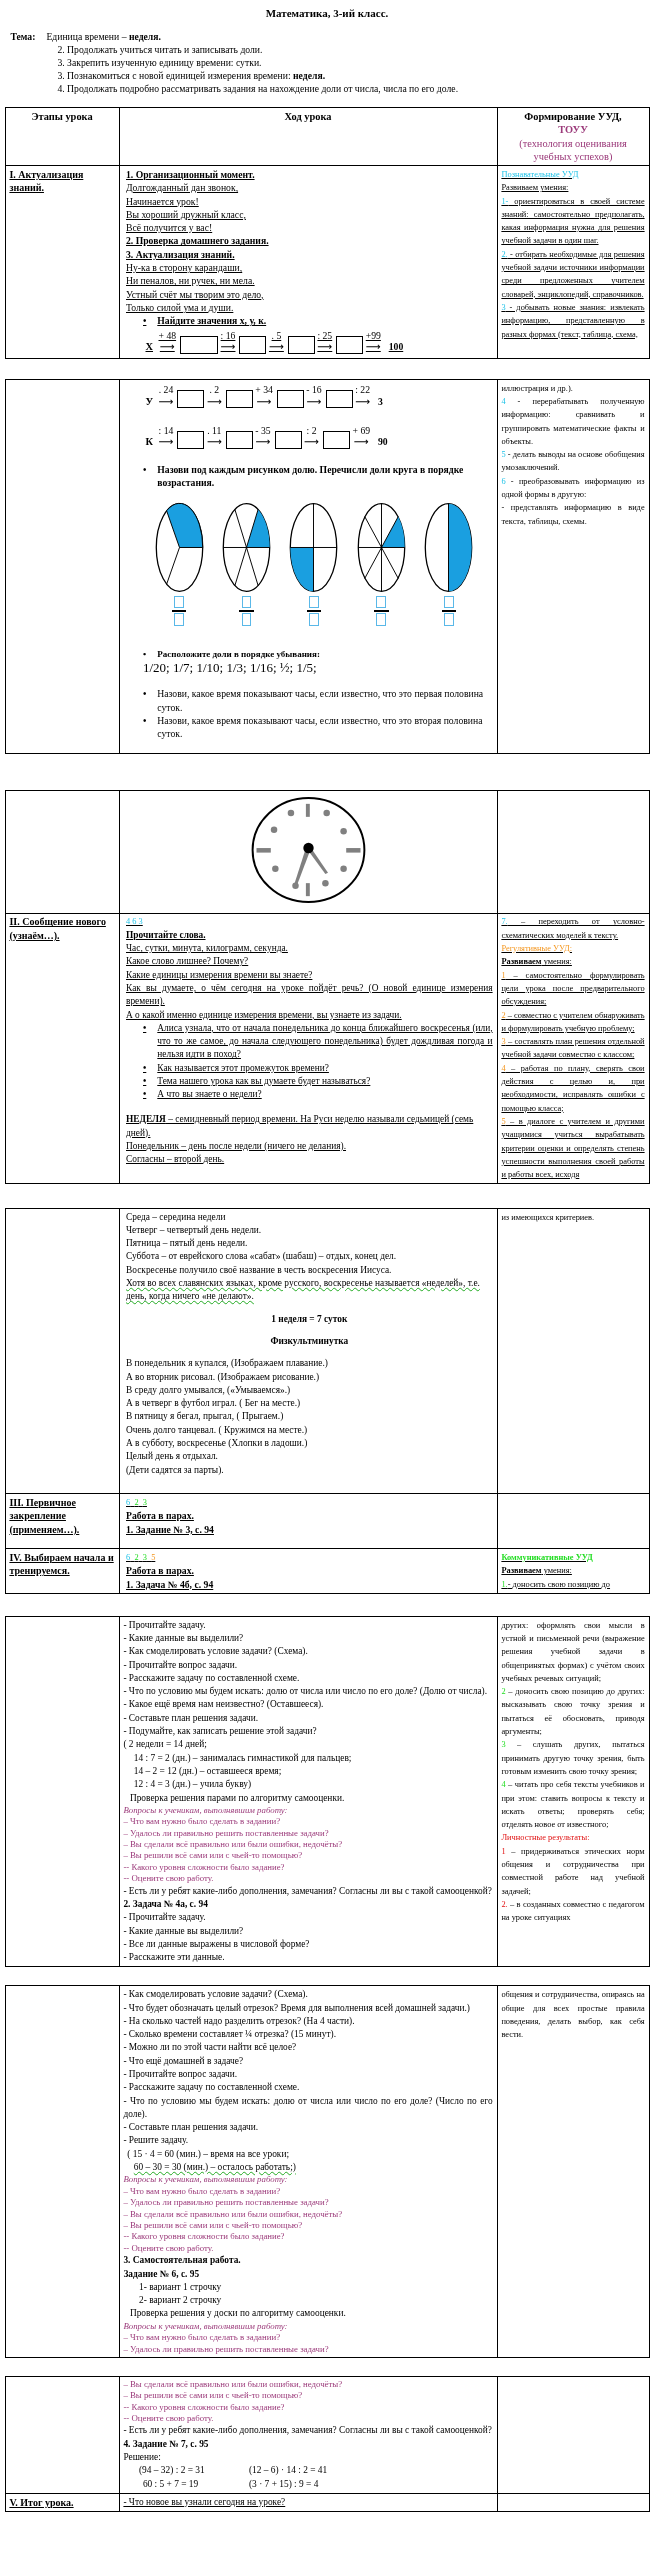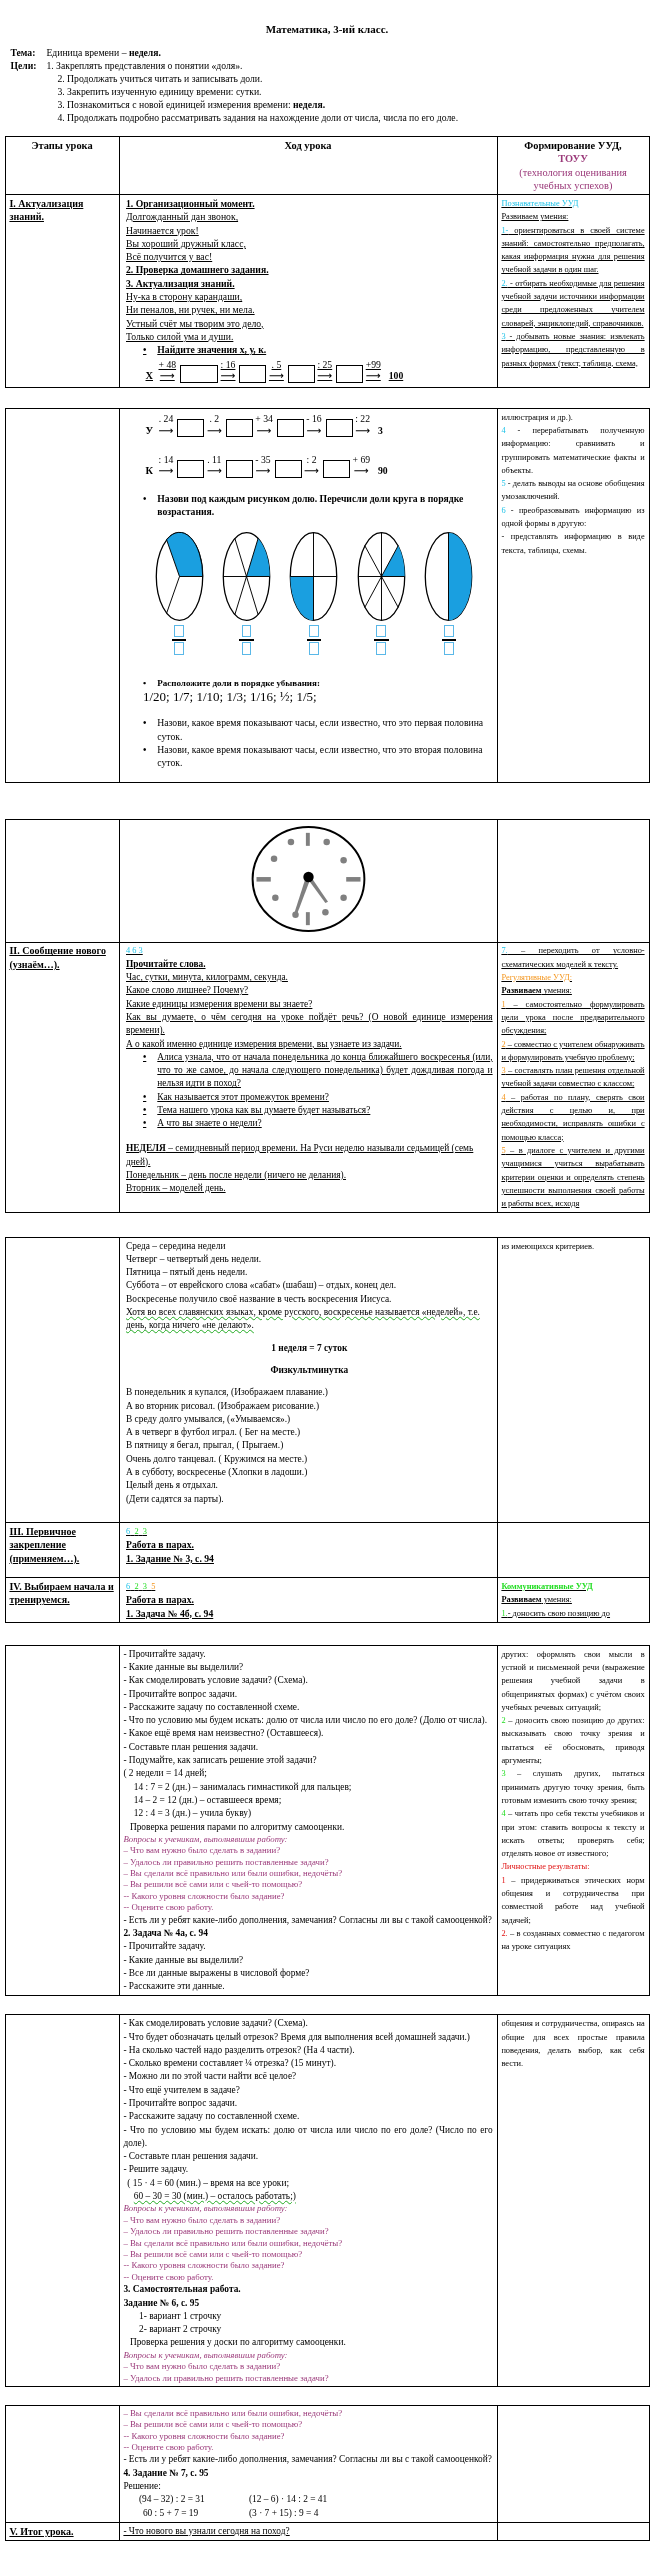--- a/index.html
+++ b/index.html
@@ -1,17 +1,17 @@
 <!DOCTYPE html>
 <html style="font-size:10.4px"><head>
 <meta charset="utf-8">
 <style>
   html, body { margin: 0; padding: 0; background: #ffffff; }
   body { width: 654px; font-family: "Liberation Serif", serif; color: #000; font-size: 9.7px; }
-  .page-title { text-align: center; font-weight: bold; font-size: 11px; padding-top: 7px; height: 19.5px; margin-top: 16px; }
+  .page-title { text-align: center; font-weight: bold; font-size: 11px; padding-top: 7px; height: 19.5px; }
   .meta { padding: 3.9px 0 0 10.4px; font-size: 9.7px; line-height: 13px; }
   .meta .row { display: flex; }
   .meta .lbl { font-weight: bold; width: 36px; }
   .goals { padding-left: 47px; line-height: 13px; }
   .b { font-weight: bold; }
   .seg { border: 1.3px solid #000; margin-left: 4.5px; width: 645px; box-sizing: border-box; display: grid; grid-template-columns: 114px 378px 1fr; }
   .seg > .cell { border-right: 0.6px solid #000; padding: 1.9px 3.9px; box-sizing: border-box; line-height: 13.3px; }
   .seg > .cell:nth-child(3n) { border-right: none; }
   .seg > .cell.rowtop { border-top: 1.3px solid #000; text-decoration: underline; }
   .gap { height: 19.5px; position: relative; }
@@ -44,24 +44,20 @@
 </head>
 <body>
 
 <div class="page-title">Математика, 3-ий класс.</div>
 
 <div class="meta">
   <div class="row">
     <span class="lbl">Тема:</span>
     <span><span>Единица  времени – </span><b>неделя.</b></span>
   </div>
-  <div class="row">
-    <span class="lbl">Цели:</span>
-    <span>1. Закреплять представления о понятии «доля».</span>
-  </div>
   <div class="goals">2. Продолжать учиться читать и записывать доли.</div>
   <div class="goals">3. Закрепить изученную единицу времени: сутки.</div>
   <div class="goals"><span>3. Познакомиться с новой единицей измерения времени: </span><b>неделя.</b></div>
   <div class="goals">4. Продолжать подробно рассматривать задания на нахождение доли от числа, числа по его доле.</div>
 </div>
 <div style="height:11.7px"></div>
 
 <div class="seg">
   <div class="cell hdr">Этапы урока</div>
   <div class="cell hdr">Ход урока</div>
@@ -305,21 +301,21 @@
     <div>Какие единицы измерения времени вы знаете?</div>
     <div style="text-align:justify">Как вы думаете, о чём сегодня на уроке пойдёт речь? (О новой единице измерения времени).</div>
     <div>А о какой именно единице измерения времени, вы узнаете из задачи.</div>
     <div class="bul" style="text-align:justify">Алиса узнала, что от начала понедельника до конца ближайшего воскресенья (или, что то же самое, до начала следующего понедельника) будет дождливая погода и нельзя идти в поход?</div>
     <div class="bul">Как называется этот промежуток времени?</div>
     <div class="bul">Тема нашего урока как вы думаете будет называться?</div>
     <div class="bul">А что вы знаете о недели?</div>
     <div style="height:11.7px"></div>
     <div><b>НЕДЕЛЯ</b><span> – семидневный период времени. На Руси неделю называли седьмицей (семь дней).</span></div>
     <div>Понедельник – день после недели (ничего не делания).</div>
-    <div>Вторник – моделей день.</div>
+    <div>Согласны – второй день.</div>
   </div>
   <div class="cell rowtop uud">
     <div><span class="cyan">7.</span><span> – переходить от условно-схематических моделей к тексту.</span></div>
     <div class="orange">Регулятивные УУД:</div>
     <div><b>Развиваем</b><span> умения:</span></div>
     <div><span class="orange">1</span><span> – самостоятельно формулировать цели урока после предварительного обсуждения;</span></div>
     <div><span class="orange">2</span><span> – совместно с учителем обнаруживать и формулировать учебную проблему;</span></div>
     <div><span class="orange">3</span><span> – составлять план решения отдельной учебной задачи совместно с классом;</span></div>
     <div><span class="orange">4</span><span> – работая по плану, сверять свои действия с целью и, при необходимости, исправлять ошибки с помощью класса;</span></div>
     <div><span class="orange">5</span><span> – в диалоге с учителем и другими учащимися учиться вырабатывать критерии оценки и определять степень успешности выполнения своей работы и работы всех, исходя</span></div>
@@ -422,21 +418,21 @@
 <div class="gap" style="height:18px"></div>
 
 <div class="seg">
   <div class="cell"></div>
   <div class="cell" style="padding-left:3.9px;font-size:9.4px">
     <div>- Как смоделировать условие задачи? (Схема).</div>
     <div style="text-align:justify">- Что будет обозначать целый отрезок? Время для выполнения всей домашней задачи.)</div>
     <div>- На сколько частей надо разделить отрезок? (На 4 части).</div>
     <div>- Сколько времени составляет ¼ отрезка? (15 минут).</div>
     <div>- Можно ли по этой части найти всё целое?</div>
-    <div> - Что ещё учителем в задаче?</div>
+    <div> - Что ещё домашней в задаче?</div>
     <div>- Прочитайте вопрос задачи.</div>
     <div>- Расскажите задачу по составленной схеме.</div>
     <div style="text-align:justify">- Что по условию мы будем искать: долю от числа или число по его доле? (Число по его доле).</div>
     <div>- Составьте план решения задачи.</div>
     <div>- Решите задачу.</div>
     <div class="ind" style="padding-left:3.9px">( 15 · 4 = 60 (мин.) – время на все уроки;</div>
     <div class="ind spell-g">60 – 30 = 30 (мин.) – осталось работать;)</div>
     <div class="q it">Вопросы к ученикам, выполнявшим работу:</div>
     <div class="q">– Что вам нужно было сделать в задании?</div>
     <div class="q">– Удалось ли правильно решить поставленные задачи?</div>
@@ -473,18 +469,18 @@
       <div>(94 – 32) : 2 = 31</div>
       <div>(12 – 6) · 14 : 2 = 41</div>
       <div style="padding-left:3.9px">60 : 5 + 7 = 19</div>
       <div>(3 · 7 + 15) : 9 = 4</div>
     </div>
   </div>
   <div class="cell"></div>
 
   <div class="cell rowtop stage">V. Итог урока.</div>
   <div class="cell rowtop" style="padding-left:3.9px;font-size:9.4px">
-    <div>- Что нового вы узнали  сегодня на поход?</div>
+    <div>- Что новое вы узнали  сегодня на уроке?</div>
 
   </div>
   <div class="cell rowtop"></div>
 </div>
 
 
 </body></html>

